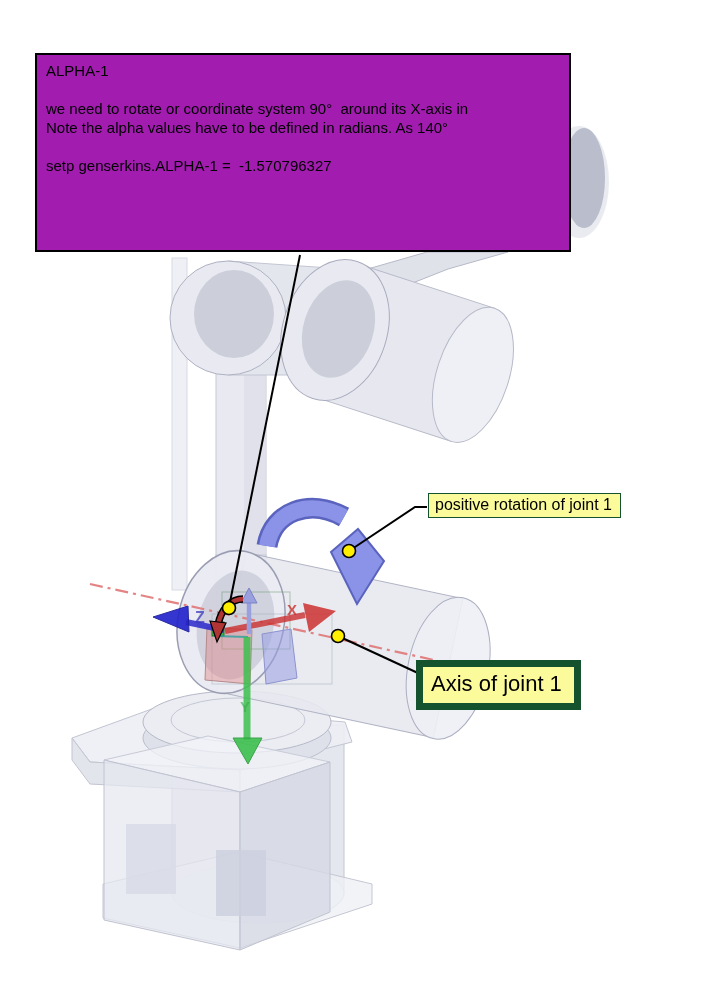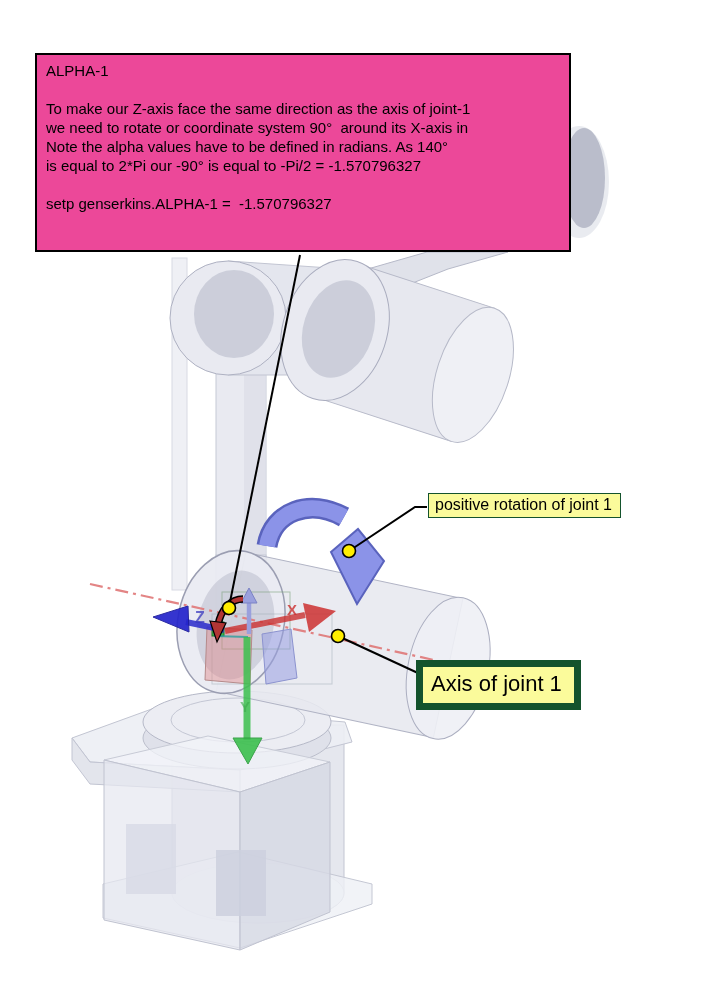--- a/index.html
+++ b/index.html
@@ -3,21 +3,21 @@
 <meta charset="utf-8">
 <style>
   html,body{margin:0;padding:0;background:#fff;}
   #canvas{
     position:relative;width:707px;height:1000px;background:#ffffff;overflow:hidden;
     font-family:"Liberation Sans","DejaVu Sans",sans-serif;color:#000;
   }
   #scene{position:absolute;left:0;top:0;}
   .note-box{
     position:absolute;left:35px;top:53px;width:516px;height:181px;
-    background:#ec4899;border:2px solid #000;
+    background:#a21caf;border:2px solid #000;
     padding:6px 7px 8px 9px;font-size:15px;line-height:19px;
   }
   .nb-line{white-space:pre-wrap;}
   .nb-spacer{height:19px;}
   .callout{
     position:absolute;background:#fbfb9b;border:7px solid #14532d;
     white-space:nowrap;
   }
   .callout-rot{left:428px;top:493px;font-size:16px;padding:2px 8px 3px 6px;border-width:1.6px;}
   .callout-axis{left:416px;top:660px;font-size:22px;padding:4px 12px 6px 8px;}
@@ -111,24 +111,22 @@
     <line x1="338" y1="636" x2="433" y2="680" stroke="#000" stroke-width="2"></line>
 
     <circle cx="229" cy="608" r="6.5" fill="#ffee00" stroke="#000" stroke-width="1.6"></circle>
     <circle cx="349" cy="551" r="6.5" fill="#ffee00" stroke="#000" stroke-width="1.6"></circle>
     <circle cx="338" cy="636" r="6.5" fill="#ffee00" stroke="#000" stroke-width="1.6"></circle>
   </svg>
 
   <div class="note-box">
     <div class="nb-line">ALPHA-1</div>
     <div class="nb-spacer"></div>
-    <div class="nb-line">To make our Z-axis face the same direction as the axis of joint-1</div>
     <div class="nb-line">we need to rotate or coordinate system 90°  around its X-axis in</div>
     <div class="nb-line">Note the alpha values have to be defined in radians. As 140°</div>
-    <div class="nb-line">is equal to 2*Pi our -90° is equal to -Pi/2 = -1.570796327</div>
     <div class="nb-spacer"></div>
     <div class="nb-line">setp genserkins.ALPHA-1 =  -1.570796327</div>
   </div>
 
   <div class="callout callout-rot">positive rotation of joint 1</div>
   <div class="callout callout-axis">Axis of joint 1</div>
 
 </div>
 
 </body></html>

